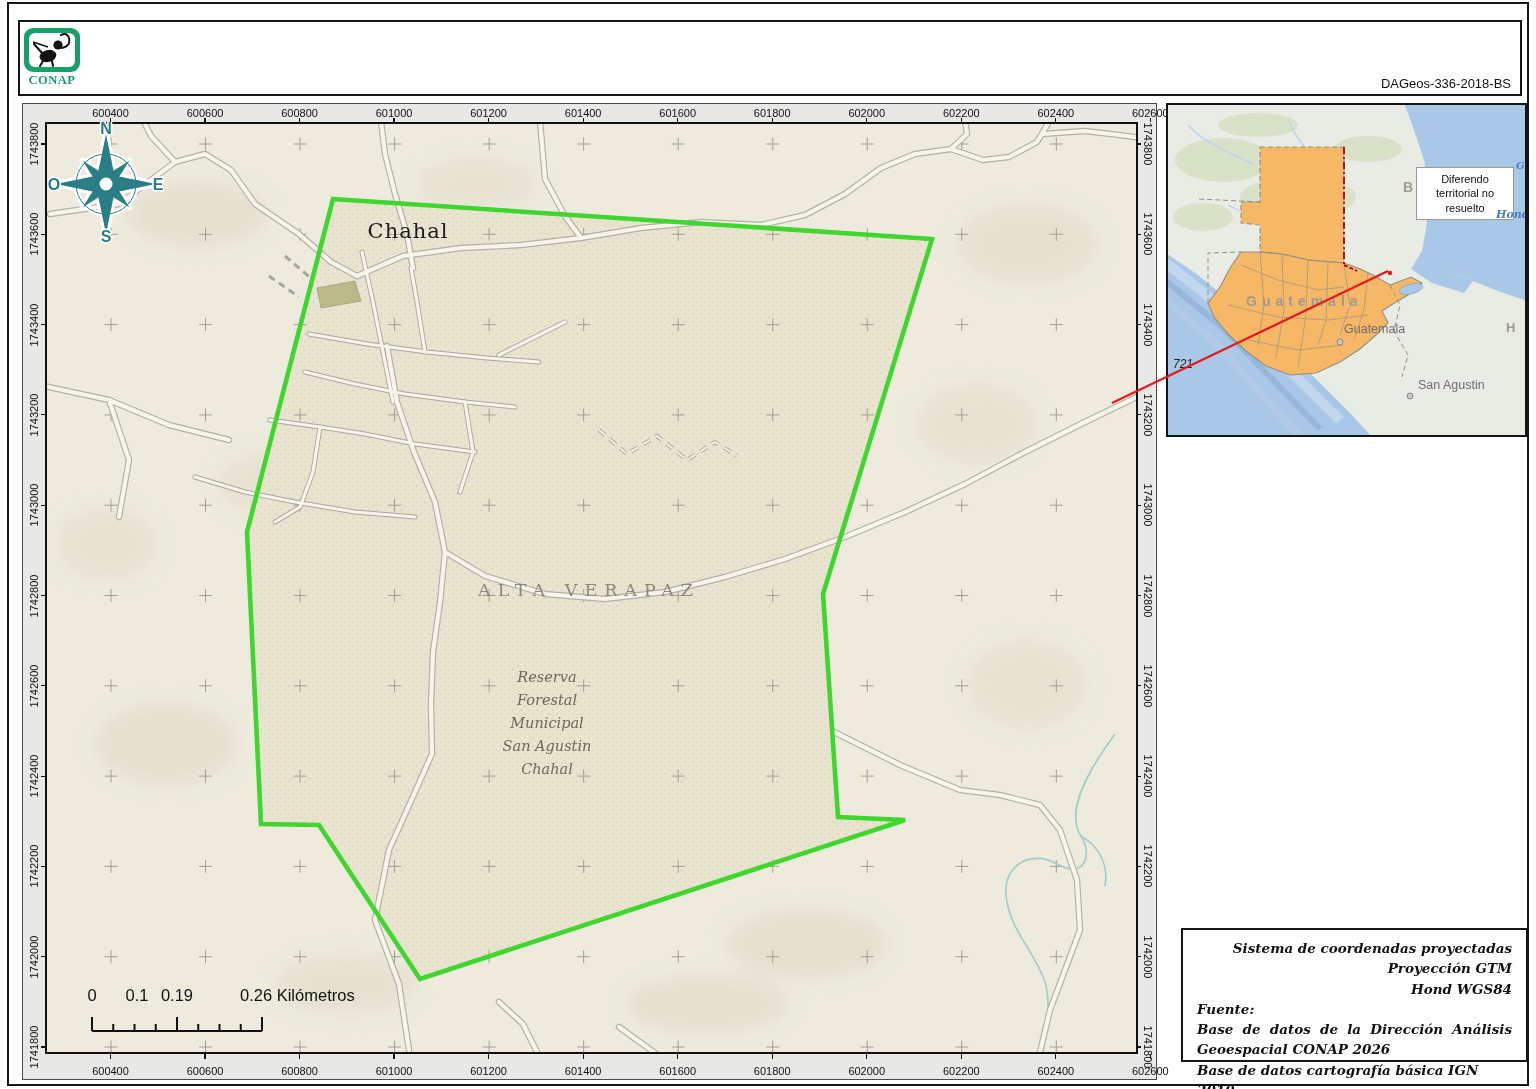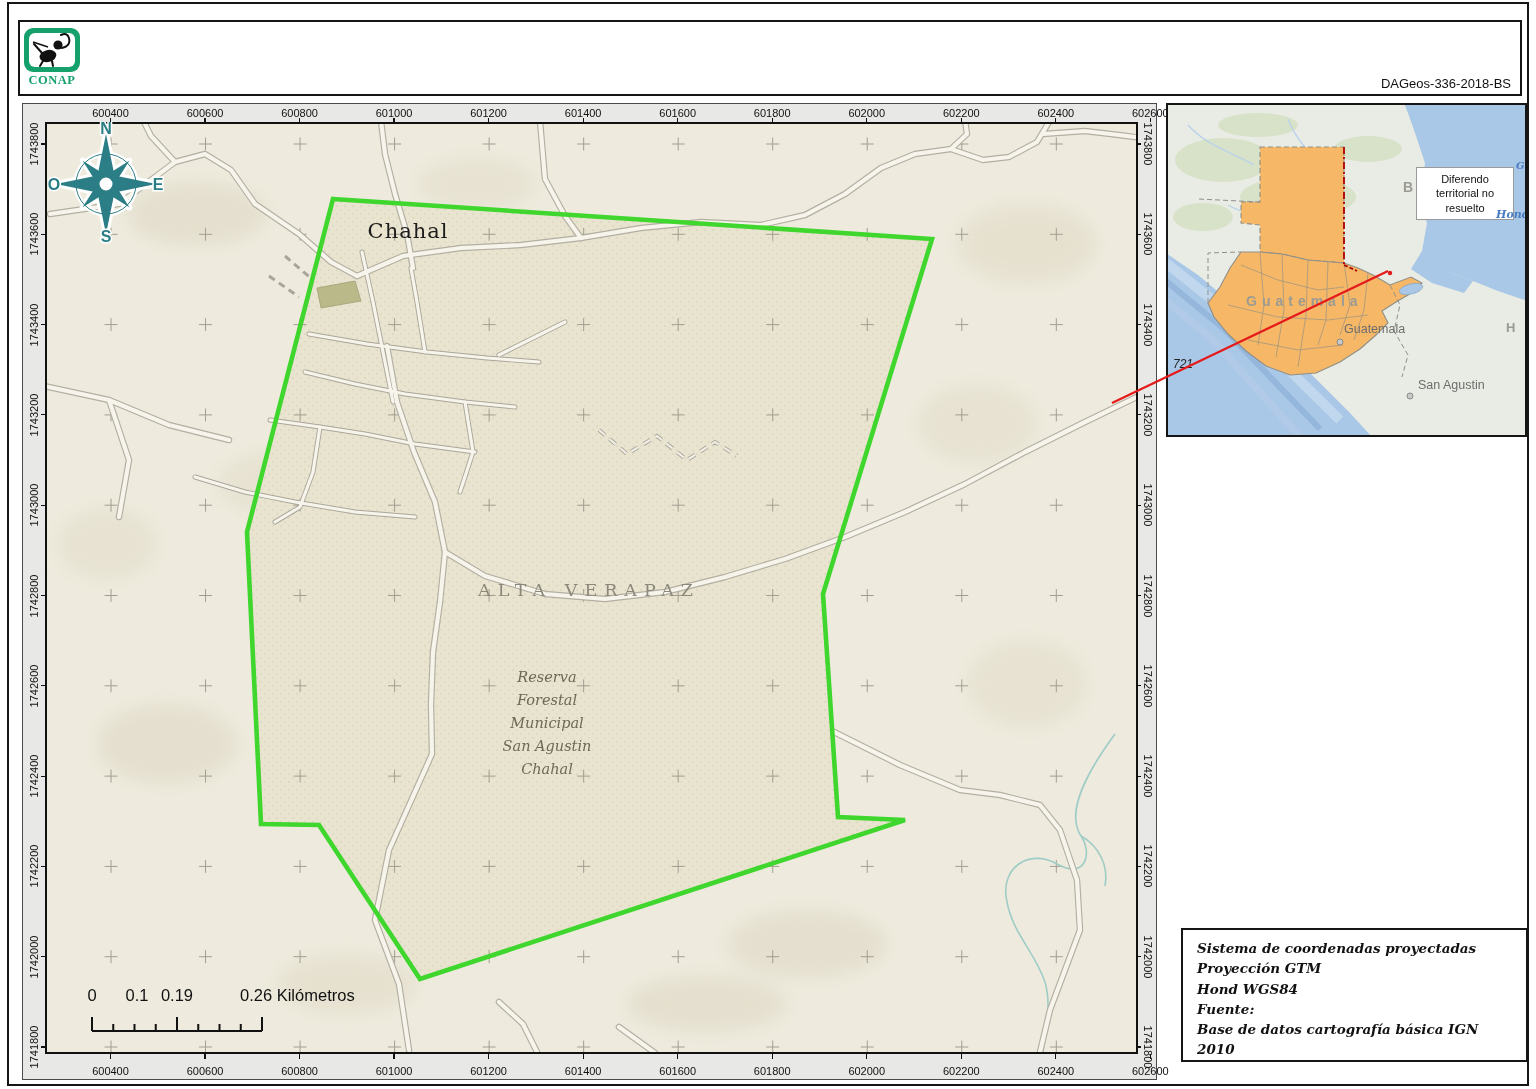--- a/index.html
+++ b/index.html
@@ -42,21 +42,21 @@
   .legend{position:absolute;left:1166px;top:535px;width:362px;height:108px;background:#dedede;
         border:2px solid #151515;box-sizing:border-box;}
   .legend-title{position:absolute;left:20px;top:8px;font:20px "Liberation Sans",sans-serif;color:#111;}
   .legend-row{position:absolute;left:20px;height:26px;display:flex;align-items:center;}
   .legend-swatch{width:46px;height:22px;background:#fdfdfd;box-sizing:border-box;margin-right:14px;}
   .legend-label{font:19.5px "Liberation Sans",sans-serif;color:#111;}
   
   .credits{position:absolute;left:1181px;top:928px;width:347px;height:134px;border:2px solid #151515;
         box-sizing:border-box;background:#fff;padding:8px 14px;
         font:bold italic 13.5px "DejaVu Serif",serif;color:#111;line-height:1.5;}
-  .credits .c{text-align:left;}
+  .credits .c{text-align:right;}
   .credits .j{text-align:justify;}
   .red-overlay{position:absolute;left:1100px;top:255px;width:300px;height:160px;pointer-events:none;}
 </style>
 </head>
 <body>
 
 <div class="page">
   <div class="outer-border"></div>
 
   <div class="header-box">
@@ -405,15 +405,16 @@
   <svg class="red-overlay">
     <line x1="288" y1="16" x2="12" y2="148" stroke="#e51a1a" stroke-width="2.2"></line>
   </svg>
 
 
   <div class="credits">
     <div class="c">Sistema de coordenadas proyectadas</div>
     <div class="c">Proyección GTM</div>
     <div class="c">Hond WGS84</div>
     <div>Fuente:</div>
+    <div class="j">Base de datos de la Dirección Análisis Geoespacial CONAP 2026</div>
     <div>Base de datos cartografía básica IGN 2010</div>
   </div>
 </div>
 
 </body></html>

